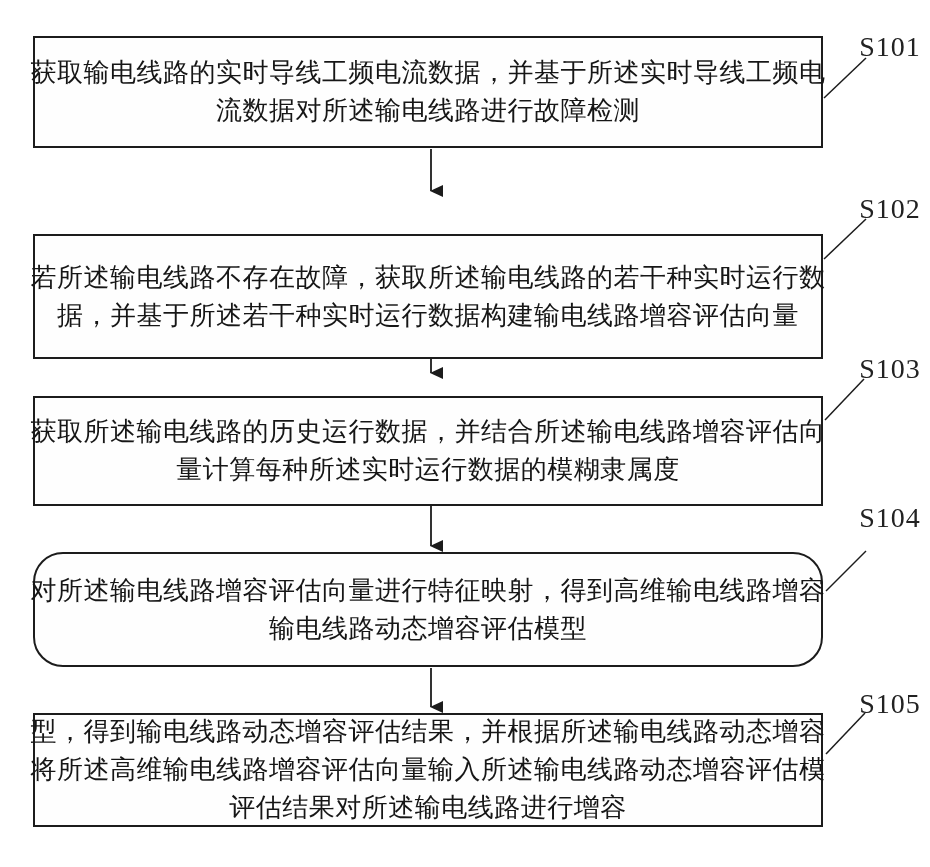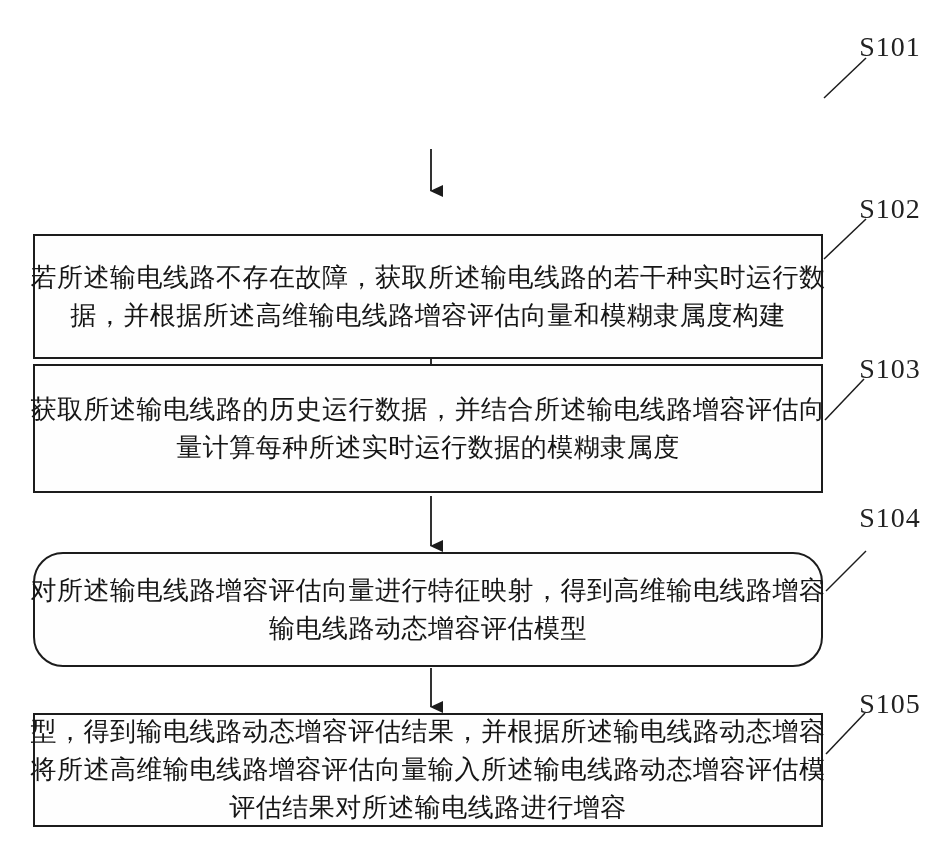--- a/index.html
+++ b/index.html
@@ -31,21 +31,21 @@
   .box-line {
     font-size: 26px;
     line-height: 38px;
     color: #161616;
     letter-spacing: 0.5px;
     text-align: center;
     white-space: nowrap;
   }
   .box1 { top: 36px;  height: 112px; }
   .box2 { top: 198px; height: 125px; margin-top: 36px; }
-  .box3 { top: 364px; height: 129px; }
+  .box3 { top: 396px; height: 110px; }
   .box4 { top: 552px; height: 115px; border-radius: 30px; }
   .box5 { top: 713px; height: 114px; }
   .step-label {
     position: absolute;
     left: 858px;
     width: 64px;
     font-size: 28px;
     color: #222222;
     letter-spacing: 1px;
     text-align: center;
@@ -81,25 +81,29 @@
     <line x1="431" y1="496" x2="431" y2="546" stroke="#1c1c1c" stroke-width="1.8" marker-end="url(#arrowhead)"></line>
     <line x1="431" y1="668" x2="431" y2="707" stroke="#1c1c1c" stroke-width="1.8" marker-end="url(#arrowhead)"></line>
 
     <line x1="866" y1="58" x2="824" y2="98" stroke="#1c1c1c" stroke-width="1.5"></line>
     <line x1="866" y1="219" x2="824" y2="259" stroke="#1c1c1c" stroke-width="1.5"></line>
     <line x1="864" y1="379" x2="825" y2="420" stroke="#1c1c1c" stroke-width="1.5"></line>
     <line x1="866" y1="551" x2="826" y2="591" stroke="#1c1c1c" stroke-width="1.5"></line>
     <line x1="865" y1="713" x2="826" y2="754" stroke="#1c1c1c" stroke-width="1.5"></line>
   </svg>
 
+  <div class="flow-box box1">
+    <div class="box-line">获取输电线路的实时导线工频电流数据，并基于所述实时导线工频电</div>
+    <div class="box-line">流数据对所述输电线路进行故障检测</div>
+  </div>
   <div class="step-label lbl1">S101</div>
 
   <div class="flow-box box2">
     <div class="box-line">若所述输电线路不存在故障，获取所述输电线路的若干种实时运行数</div>
-    <div class="box-line">据，并根据所述高维输电线路增容评估向量和模糊隶属度构建</div>
+    <div class="box-line">据，并基于所述若干种实时运行数据构建输电线路增容评估向量</div>
   </div>
   <div class="step-label lbl2">S102</div>
 
   <div class="flow-box box3">
     <div class="box-line">获取所述输电线路的历史运行数据，并结合所述输电线路增容评估向</div>
     <div class="box-line">量计算每种所述实时运行数据的模糊隶属度</div>
   </div>
   <div class="step-label lbl3">S103</div>
 
   <div class="flow-box box4">

